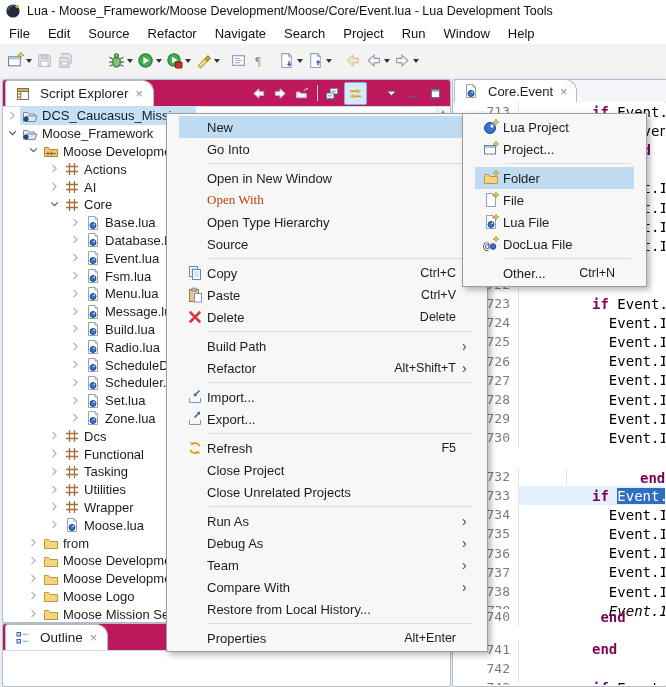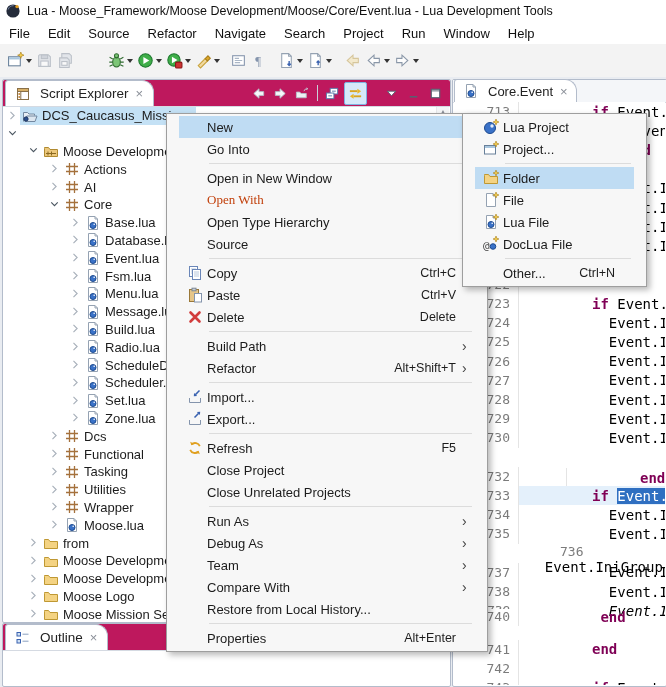--- a/index.html
+++ b/index.html
@@ -347,20 +347,30 @@
               </span>
               <span class="tlabel">DCS_Caucasus_Missions</span>
             </span>
           </div>
           <div class="trow" style="top: 17.8px; padding-left: 2px;">
             <span class="tchev">
               <svg width="13" height="13" viewBox="0 0 16 16">
                 <path d="M4 5.5 8 9.5 12 5.5" fill="none" stroke="#4a5560" stroke-width="1.4"></path>
               </svg>
             </span>
+            <span class="twrap">
+              <span class="ticon">
+                <svg width="16" height="16" viewBox="0 0 16 16">
+                  <path d="M1.5 13.5v-9h4L7 6h5.5v1.5" fill="#e8eef5" stroke="#7388a0"></path>
+                  <path d="M3 13.5 4.8 8H15l-2 5.5z" fill="#dce6f0" stroke="#7388a0"></path>
+                  <circle cx="4" cy="11" r="2.1" fill="#2b4f8f" stroke="#16305e"></circle>
+                </svg>
+              </span>
+              <span class="tlabel">Moose_Framework</span>
+            </span>
           </div>
           <div class="trow" style="top: 35.6px; padding-left: 23px;">
             <span class="tchev">
               <svg width="13" height="13" viewBox="0 0 16 16">
                 <path d="M4 5.5 8 9.5 12 5.5" fill="none" stroke="#4a5560" stroke-width="1.4"></path>
               </svg>
             </span>
             <span class="twrap">
               <span class="ticon">
                 <svg width="16" height="16" viewBox="0 0 16 16">
@@ -942,21 +952,21 @@
             <span class="ct"><span class="pl">       </span><span class="kw">if</span><span class="pl"> </span><span class="selx">Event.IniDCSGroup</span></span>
           </div>
           <div class="cl" style="top: 403.2px;">
             <span class="ln">734</span>
             <span class="ct"><span class="pl">         Event.IniDCSGroupName = Event.IniDCSGroup:getName()</span></span>
           </div>
           <div class="cl" style="top: 422.4px;">
             <span class="ln">735</span>
             <span class="ct"><span class="pl">         Event.IniGroupName = Event.IniDCSGroupName</span></span>
           </div>
-          <div class="cl" style="top: 441.6px; flex-direction: column;">
+          <div class="cl" style="top: 441.6px;">
             <span class="ln">736</span>
             <span class="ct"><span class="pl">         Event.IniGroup = GROUP:FindByName( Event.IniDCSGroupName )</span></span>
           </div>
           <div class="cl" style="top: 460.8px;">
             <span class="ln">737</span>
             <span class="ct"><span class="pl">         Event.IniDCSCategory = Event.IniDCSGroup:getCategory()</span></span>
           </div>
           <div class="cl" style="top: 480px;">
             <span class="ln">738</span>
             <span class="ct"><span class="pl">         Event.IniGroupName = Event.IniDCSGroupName</span></span>

